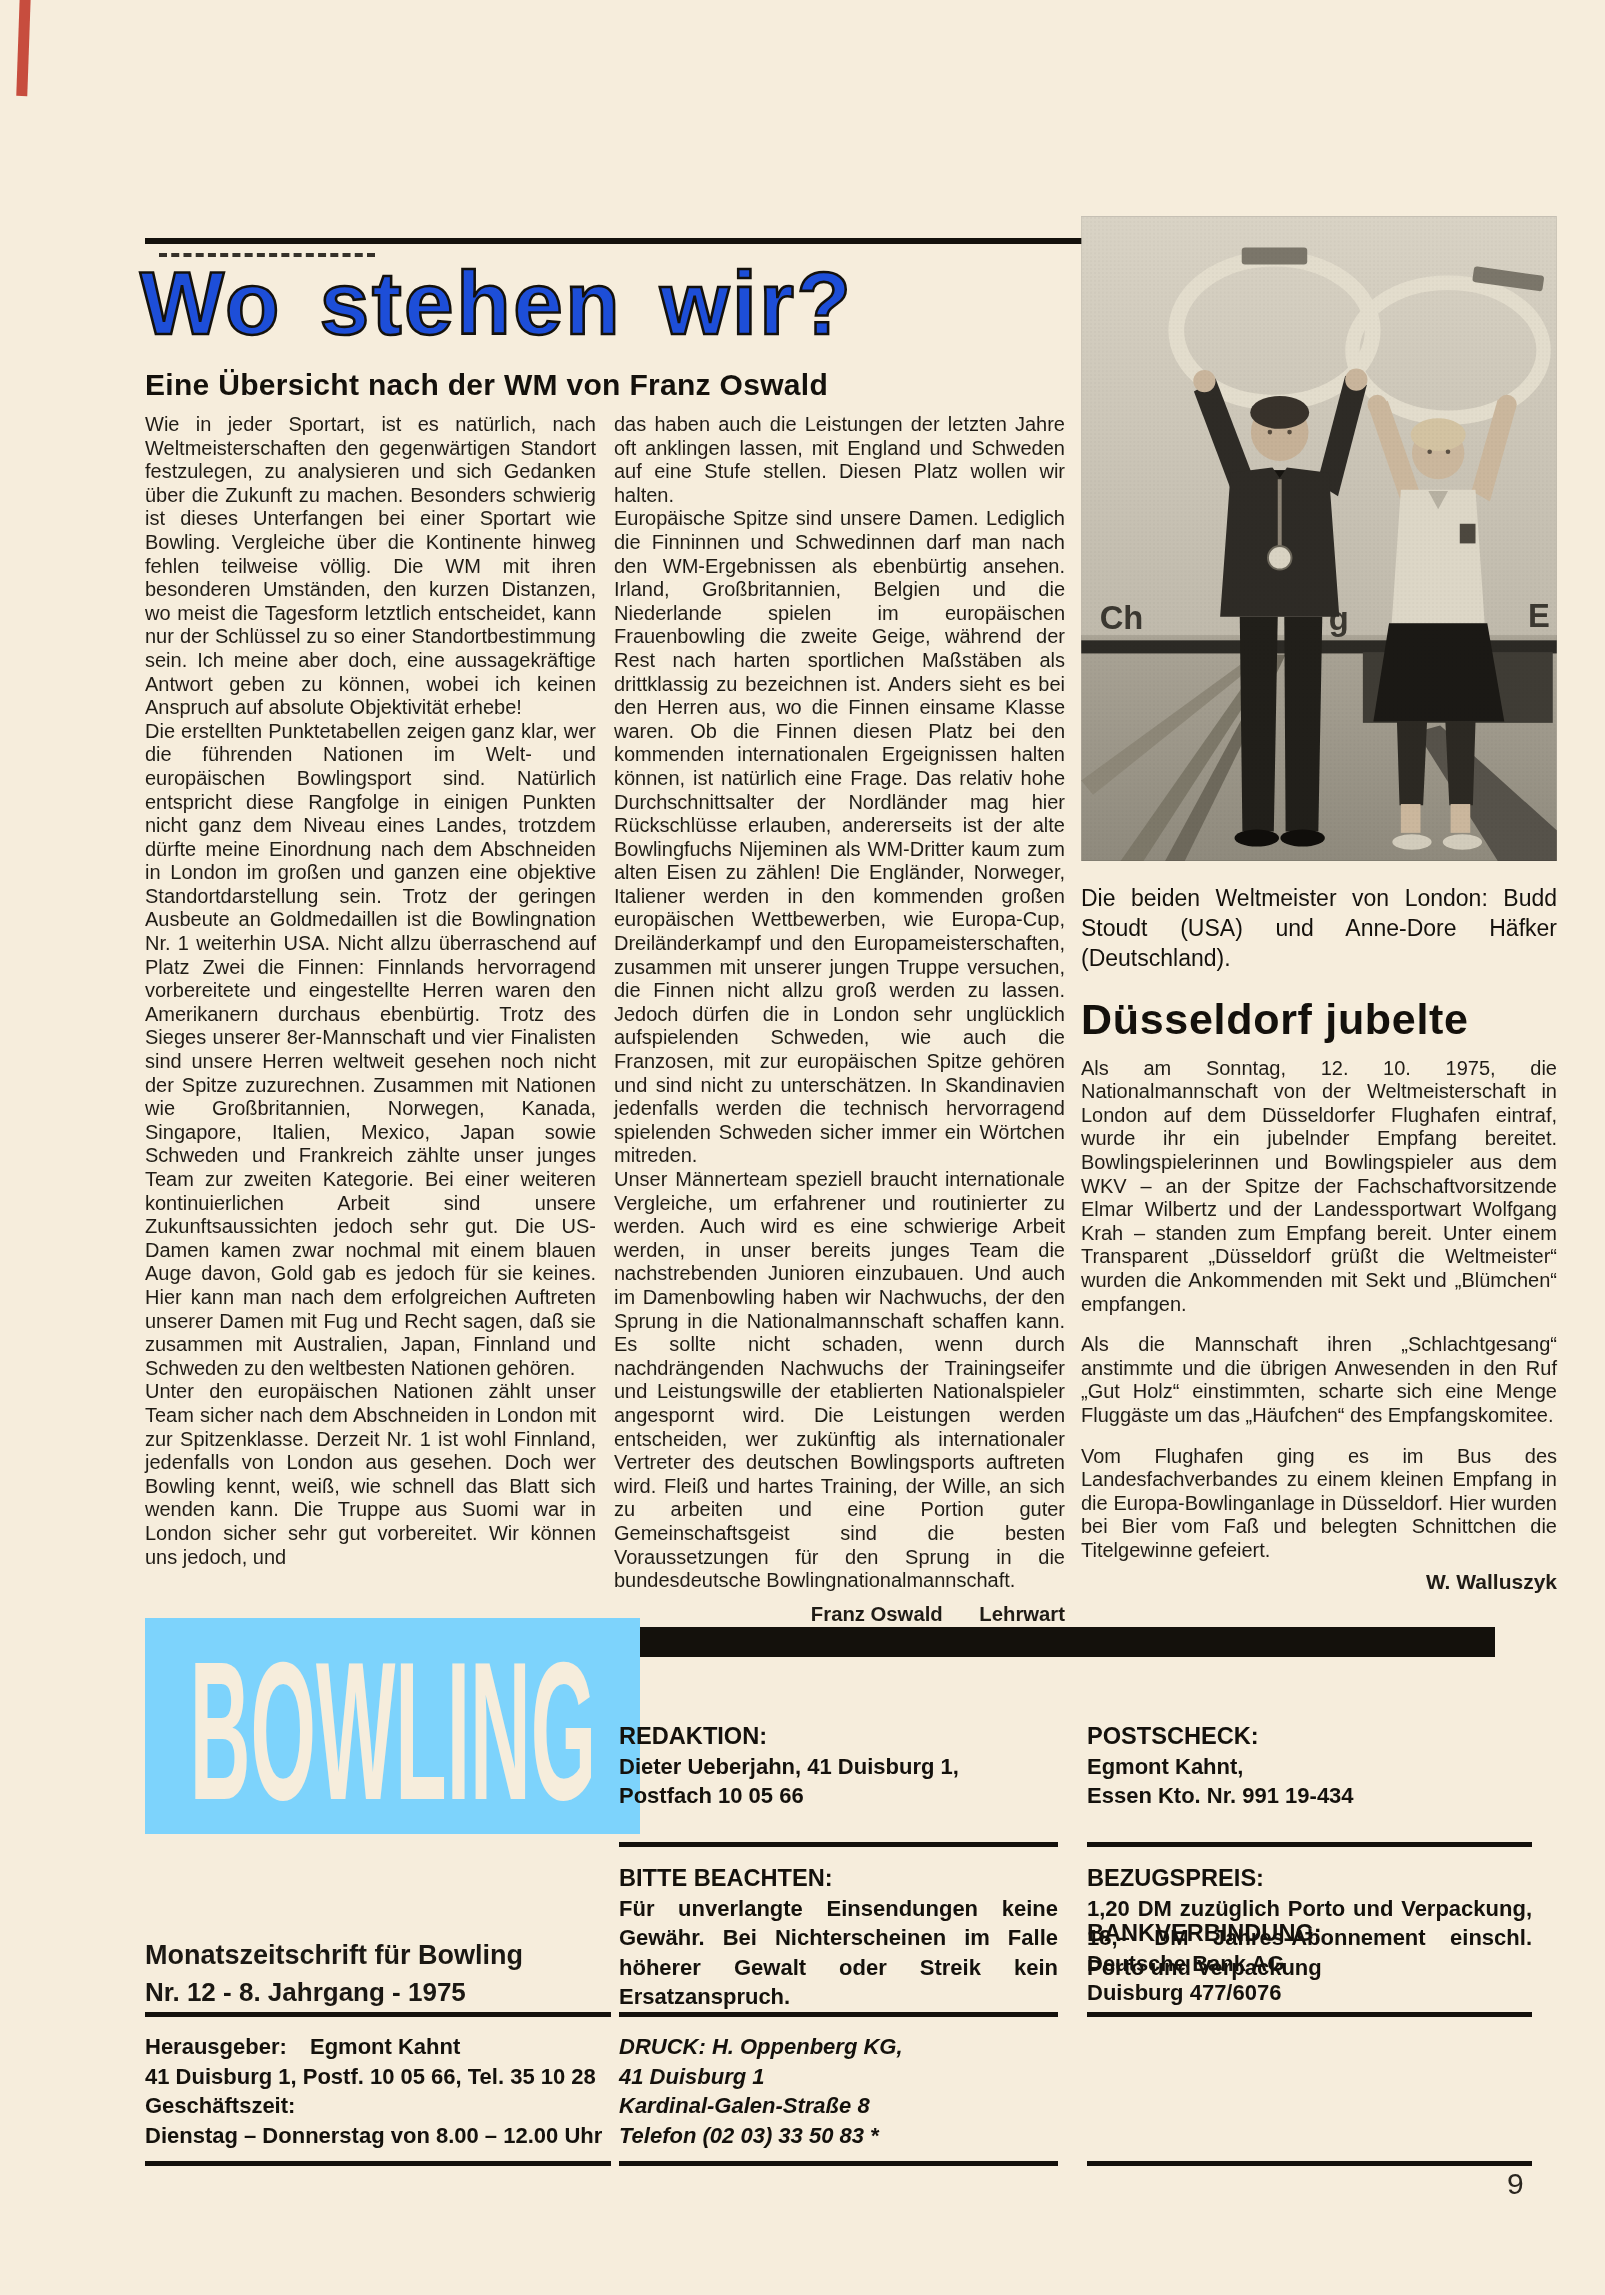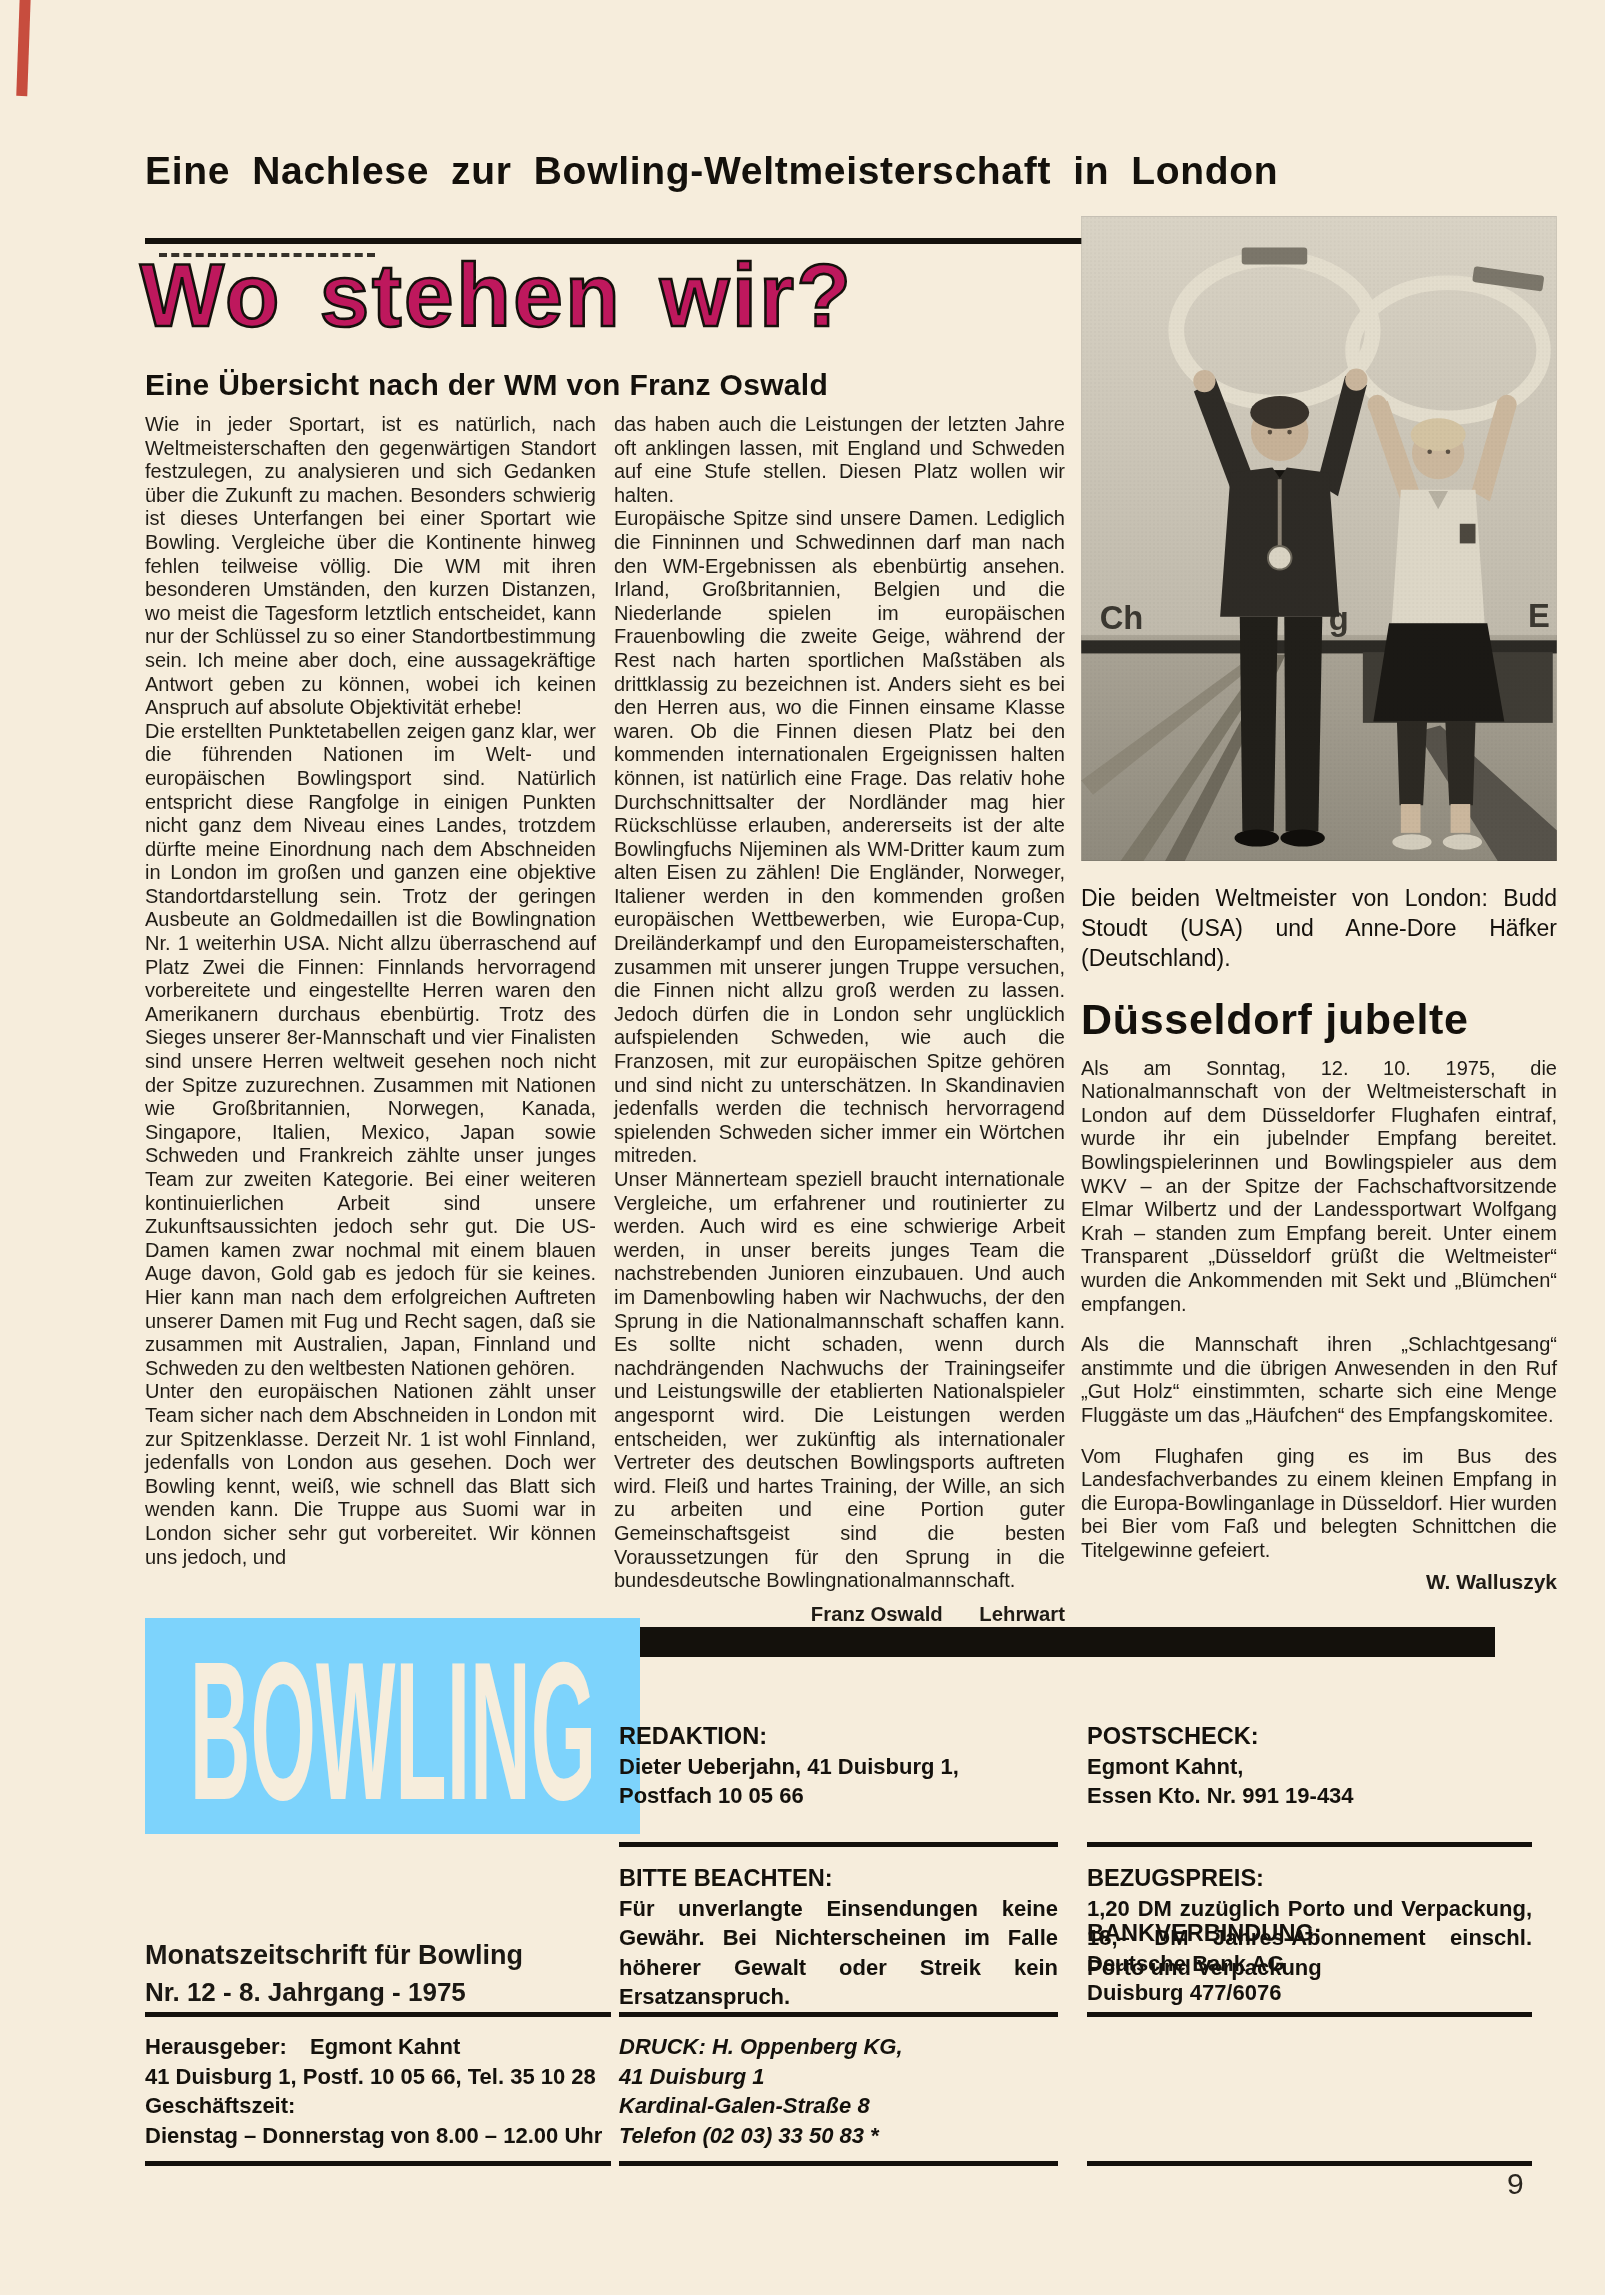--- a/index.html
+++ b/index.html
@@ -11,23 +11,23 @@
   }
   .scan-mark { position:absolute; left:18.3px; top:-3.9px; width:10.5px; height:100px;
     background:#c23b2c; transform:rotate(2deg); opacity:.9; }
 
   
   .kicker { position:absolute; left:145px; top:149px; width:1245px;
     font-size:39px; font-weight:bold; letter-spacing:0.7px; word-spacing:10.5px; color:#14110c; }
   .kicker-rule { position:absolute; left:145px; top:238px; width:1222px; height:5.9px; background:#14110c; }
   .kicker-dashes { position:absolute; left:159px; top:253px; width:216px; height:0;
     border-top:4.6px dashed #14110c; opacity:.85; }
-  .title { position:absolute; left:140px; top:244px; margin:0;
+  .title { position:absolute; left:140px; top:252px; margin:0;
     font-size:89px; font-weight:bold; letter-spacing:2.6px; word-spacing:10.5px;
-    color:#be185d; -webkit-text-stroke:2.6px #14110c; }
+    color:#1d4ed8; -webkit-text-stroke:2.6px #14110c; }
   .subtitle { position:absolute; left:145px; top:368px; margin:0;
     font-size:30px; font-weight:bold; letter-spacing:0.3px; color:#14110c; }
 
   
   .col { position:absolute; text-align:justify; font-size:20px; line-height:23.6px; color:#201c16; }
   .col p { margin:0; }
   .col1 { left:145px; top:413px; width:451px; }
   .col2 { left:614px; top:413px; width:451px; }
   .col3 { left:1081px; top:216px; width:476px; }
   .sig-row { margin-top:10.5px; text-align:right; font-weight:bold; font-size:20.3px; }
@@ -77,21 +77,20 @@
 
   .page-number { position:absolute; left:1507px; top:2167px; font-size:30px; color:#2a261f; }
 </style>
 </head>
 <body>
 
 <div class="page">
 
   <div class="scan-mark"></div>
 
-  <div class="kicker">Eine Nachlese zur Bowling-Weltmeisterschaft in London</div>
   <div class="kicker-rule"></div>
   <div class="kicker-dashes"></div>
   <h1 class="title">Wo stehen wir?</h1>
   <h2 class="subtitle">Eine Übersicht nach der WM von Franz Oswald</h2>
 
   <section class="col col1">
     <p>Wie in jeder Sportart, ist es natürlich, nach Weltmeisterschaften den gegenwärtigen Standort festzulegen, zu analysieren und sich Gedanken über die Zukunft zu machen. Besonders schwierig ist dieses Unterfangen bei einer Sportart wie Bowling. Vergleiche über die Kontinente hinweg fehlen teilweise völlig. Die WM mit ihren besonderen Umständen, den kurzen Distanzen, wo meist die Tagesform letztlich entscheidet, kann nur der Schlüssel zu so einer Standortbestimmung sein. Ich meine aber doch, eine aussagekräftige Antwort geben zu können, wobei ich keinen Anspruch auf absolute Objektivität erhebe!</p>
     <p>Die erstellten Punktetabellen zeigen ganz klar, wer die führenden Nationen im Welt- und europäischen Bowlingsport sind. Natürlich entspricht diese Rangfolge in einigen Punkten nicht ganz dem Niveau eines Landes, trotzdem dürfte meine Einordnung nach dem Abschneiden in London im großen und ganzen eine objektive Standortdarstellung sein. Trotz der geringen Ausbeute an Goldmedaillen ist die Bowlingnation Nr. 1 weiterhin USA. Nicht allzu überraschend auf Platz Zwei die Finnen: Finnlands hervorragend vorbereitete und eingestellte Herren waren den Amerikanern durchaus ebenbürtig. Trotz des Sieges unserer 8er-Mannschaft und vier Finalisten sind unsere Herren weltweit gesehen noch nicht der Spitze zuzurechnen. Zusammen mit Nationen wie Großbritannien, Norwegen, Kanada, Singapore, Italien, Mexico, Japan sowie Schweden und Frankreich zählte unser junges Team zur zweiten Kategorie. Bei einer weiteren kontinuierlichen Arbeit sind unsere Zukunftsaussichten jedoch sehr gut. Die US-Damen kamen zwar nochmal mit einem blauen Auge davon, Gold gab es jedoch für sie keines. Hier kann man nach dem erfolgreichen Auftreten unserer Damen mit Fug und Recht sagen, daß sie zusammen mit Australien, Japan, Finnland und Schweden zu den weltbesten Nationen gehören.</p>
     <p>Unter den europäischen Nationen zählt unser Team sicher nach dem Abschneiden in London mit zur Spitzenklasse. Derzeit Nr. 1 ist wohl Finnland, jedenfalls von London aus gesehen. Doch wer Bowling kennt, weiß, wie schnell das Blatt sich wenden kann. Die Truppe aus Suomi war in London sicher sehr gut vorbereitet. Wir können uns jedoch, und</p>
   </section>

